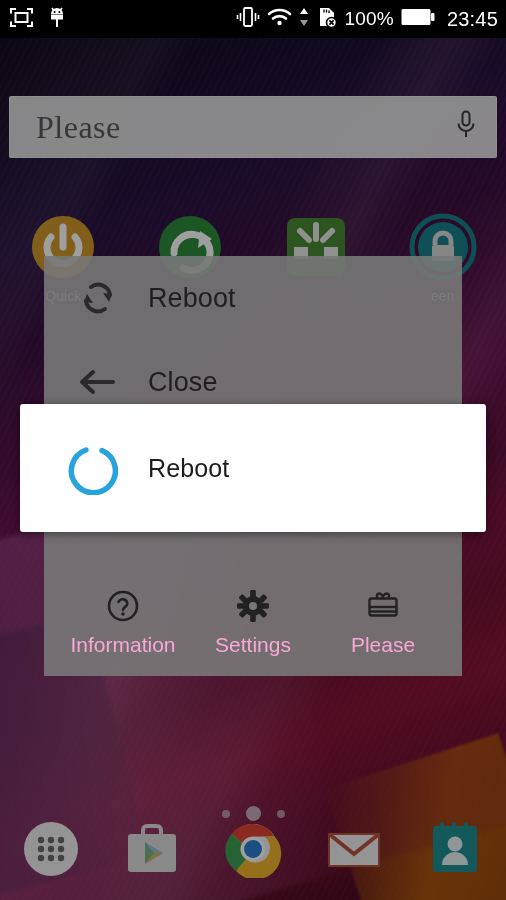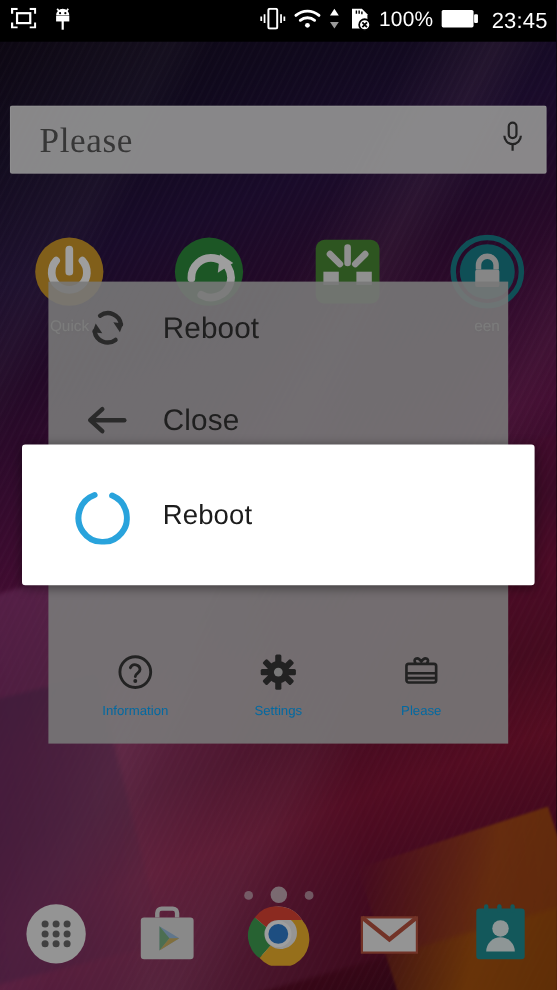--- a/index.html
+++ b/index.html
@@ -197,21 +197,21 @@
   .pm-footer {
     margin-top: auto;
     height: 96px;
     display: flex; align-items: center;
     padding: 0 14px 10px 14px;
   }
   .pm-foot-cell {
     flex: 1 1 0;
     display: flex; flex-direction: column; align-items: center; gap: 6px;
   }
-  .pm-foot-label { font-size: 12px; color: #0369a1; }
+  .pm-foot-label { font-size: 21px; color: #f9a8d4; }
 
   
   #progress-dialog {
     position: absolute;
     left: 20px; top: 404px;
     width: 466px; height: 128px;
     background: #ffffff;
     border-radius: 3px;
     box-shadow: 0 2px 10px rgba(0,0,0,.45);
     z-index: 30;

